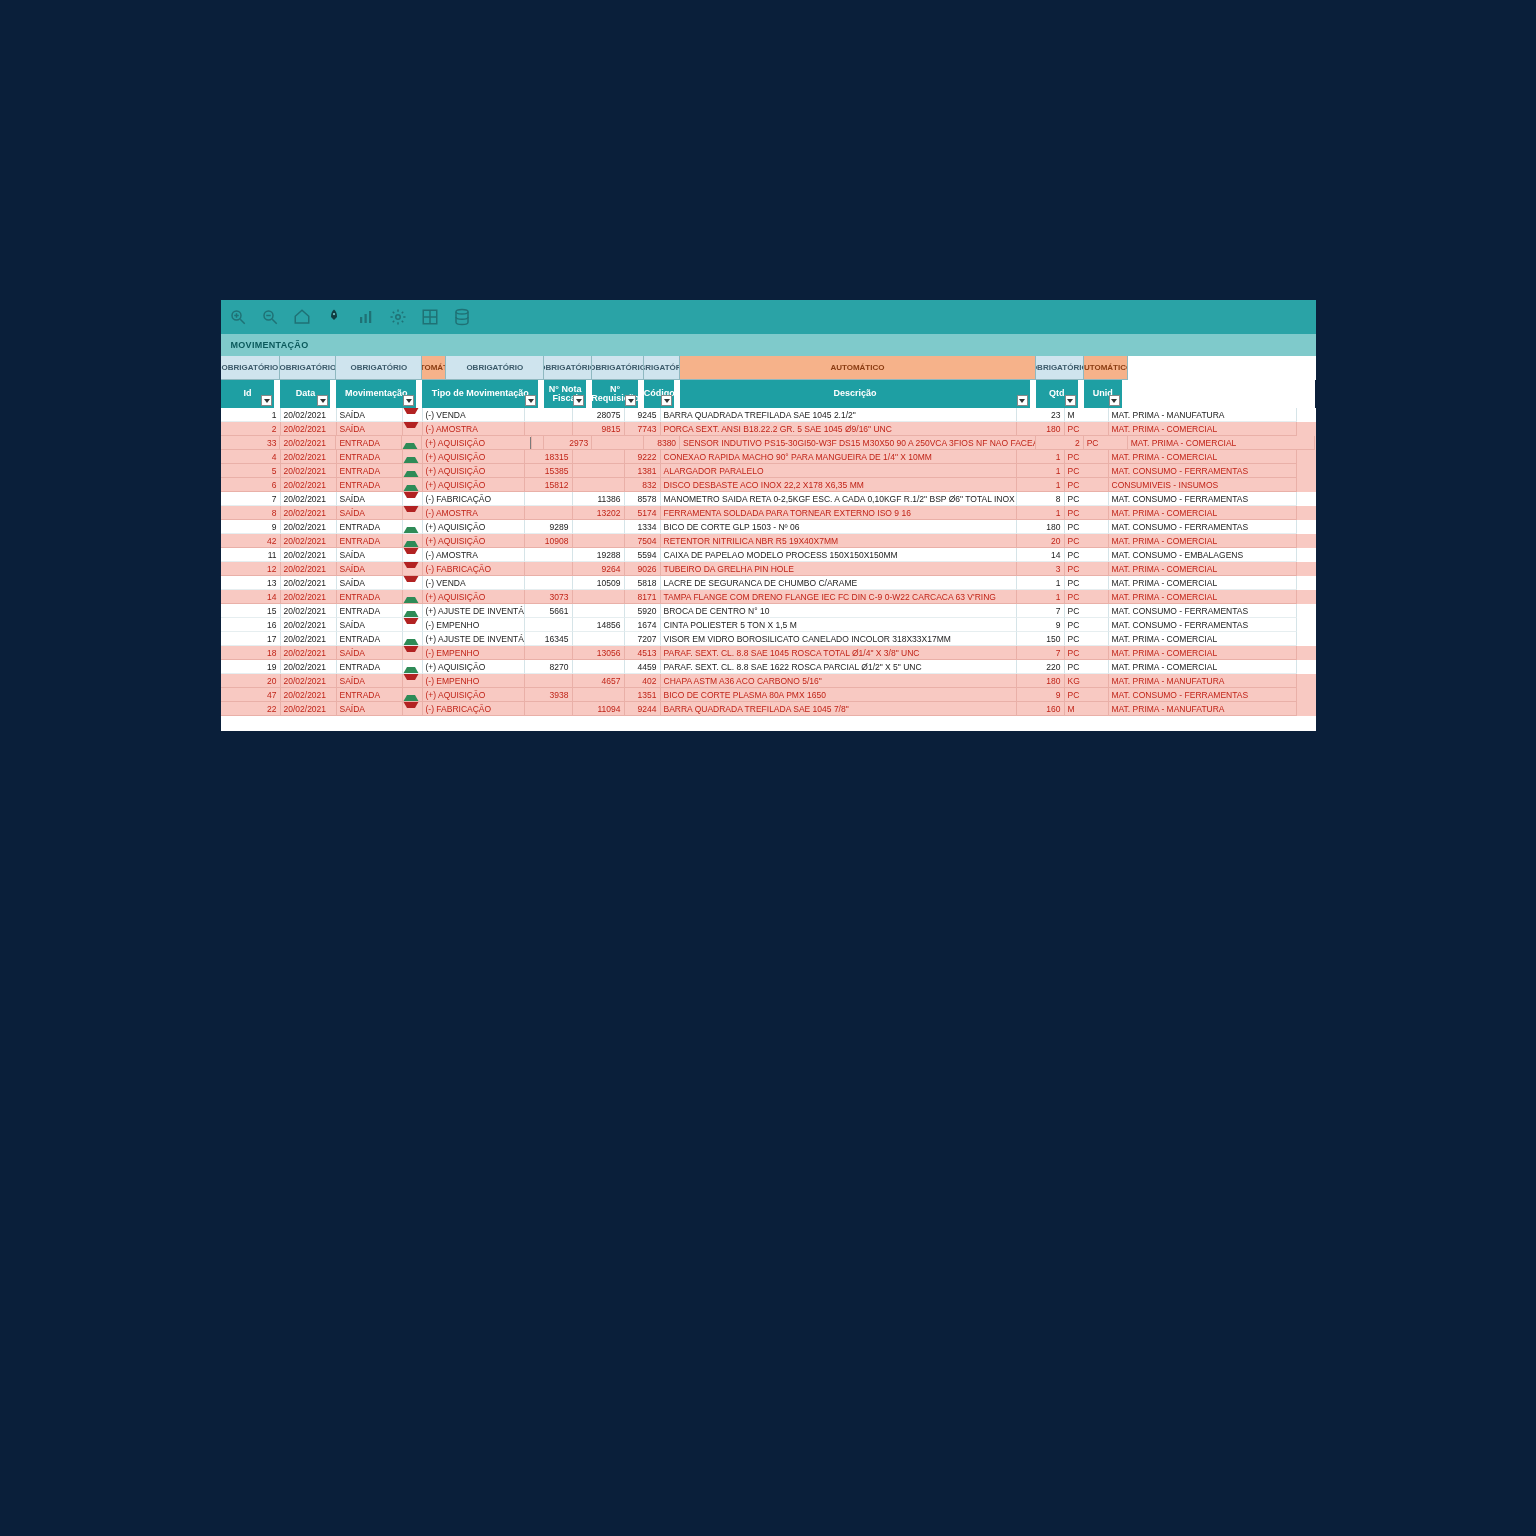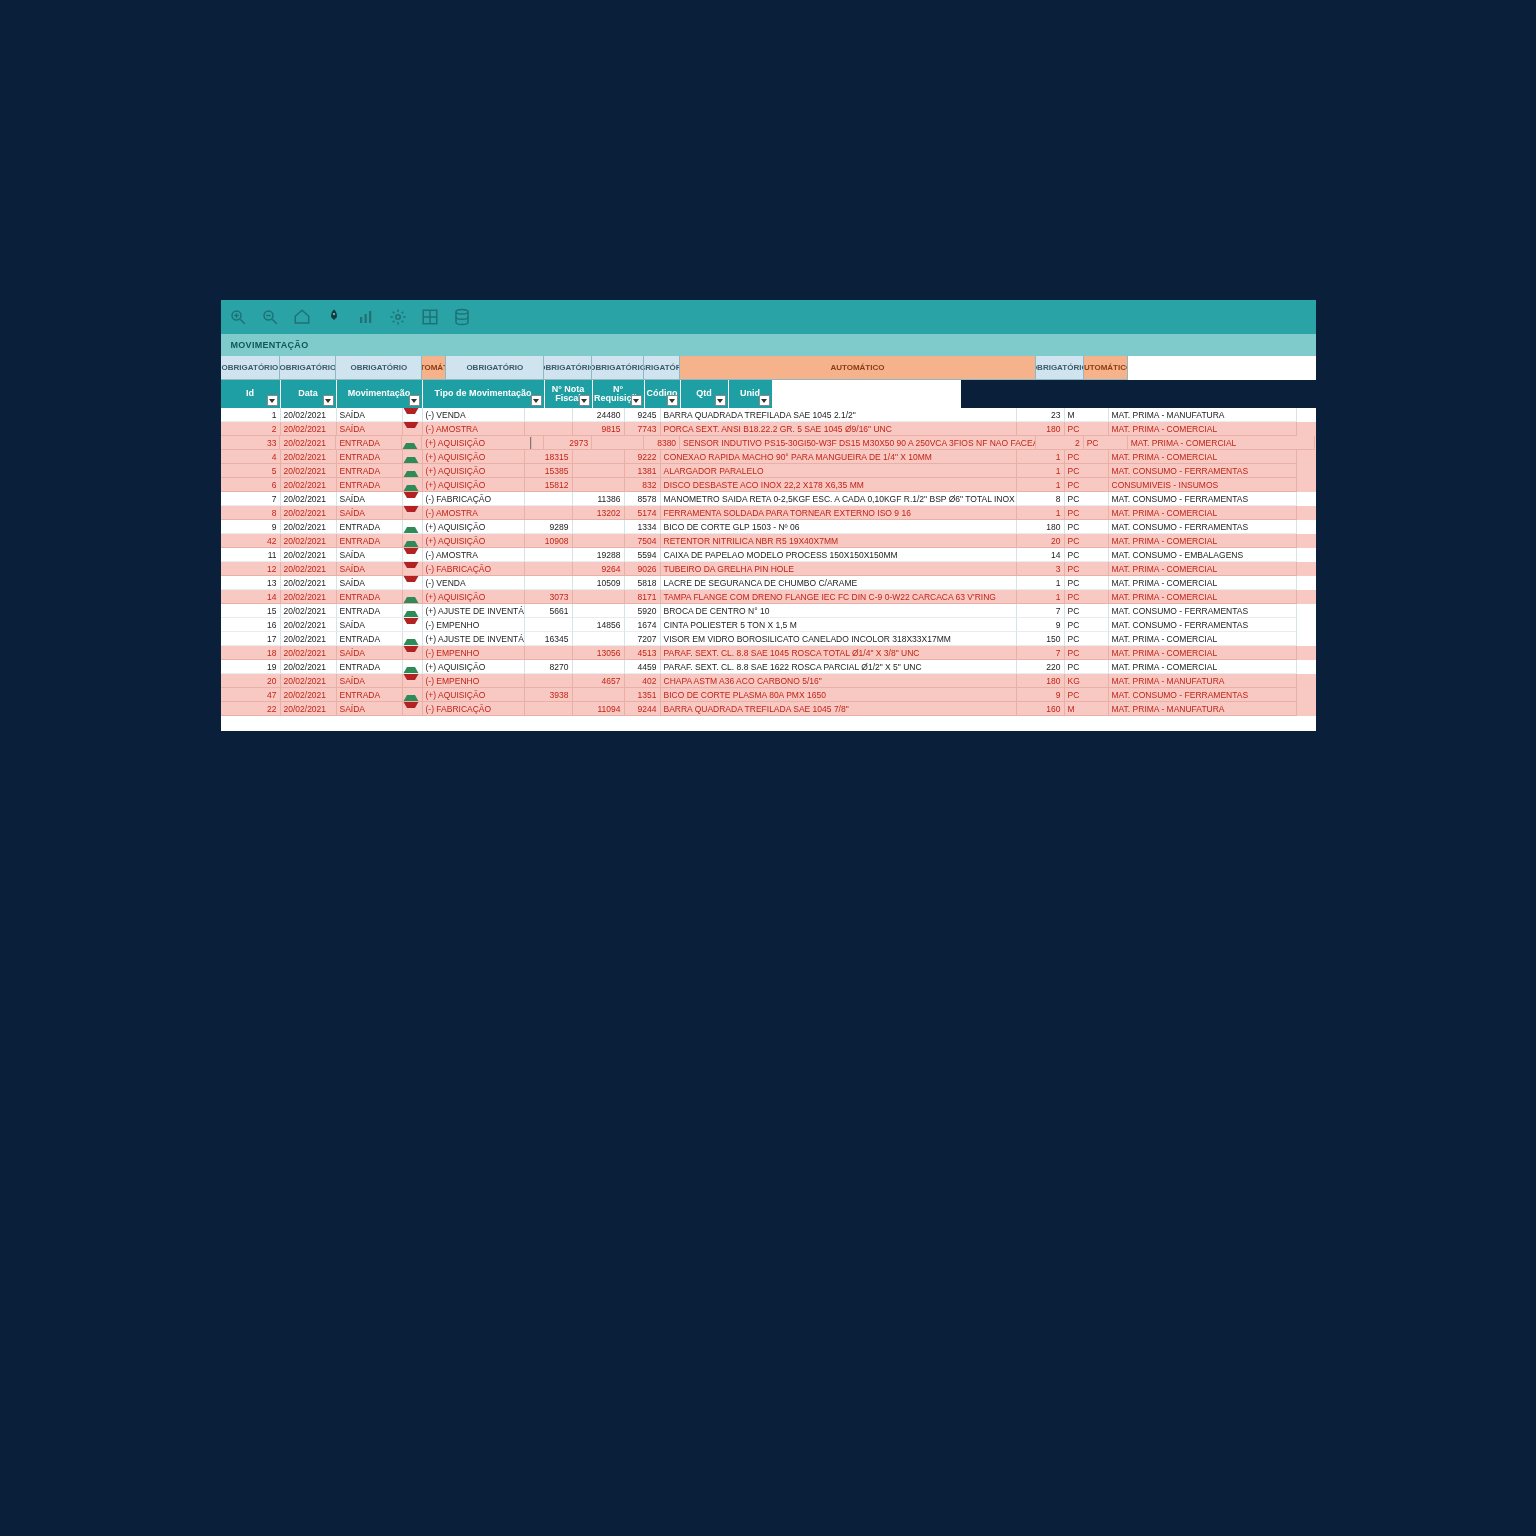--- a/index.html
+++ b/index.html
@@ -10,21 +10,21 @@
   .toolbar .ico.dark{opacity:.85;}
   .toolbar svg{width:18px;height:18px;fill:#12363a;}
   .title-bar{height:22px;background:#7fcacb;display:flex;align-items:center;padding:0 10px;font-weight:700;color:#0b5a5c;letter-spacing:.3px;}
   
   .band{display:flex;font-size:8px;font-weight:700;}
   .band .cell{height:24px;display:flex;align-items:center;justify-content:center;border-right:1px solid #8fb8c0;border-bottom:1px solid #8fb8c0;box-sizing:border-box;overflow:hidden;white-space:nowrap;}
   .obr{background:#cfe4ee;color:#3c5a6a;}
   .aut{background:#f6b28a;color:#8a3c12;}
   
   .hdr{display:flex;}
-  .hdr .hc{height:28px;background:#1e9fa3;color:#fff;font-weight:700;display:flex;align-items:center;justify-content:center;position:relative;border-right:1px solid #ffffff;box-sizing:border-box;font-size:9px;text-align:center;line-height:1.05;}
+  .hdr .hc{height:28px;background:#1e9fa3;color:#fff;font-weight:700;display:flex;align-items:center;justify-content:center;position:relative;border-right:6px solid #ffffff;box-sizing:border-box;font-size:9px;text-align:center;line-height:1.05;}
   .hdr .hc .drop{position:absolute;right:2px;bottom:2px;width:9px;height:9px;background:#fff;border:1px solid #888;display:flex;align-items:center;justify-content:center;}
   .hdr .hc .drop::after{content:"";border-left:3px solid transparent;border-right:3px solid transparent;border-top:4px solid #333;}
   
   .body{height:323px;overflow:hidden;background:#fff;}
   .row{display:flex;height:14px;align-items:stretch;font-size:8.5px;}
   .row .c{border-right:1px solid #d6e4e8;border-bottom:1px solid #e6eef0;box-sizing:border-box;display:flex;align-items:center;padding:0 3px;overflow:hidden;white-space:nowrap;}
   .row.red{background:#f8c9c2;color:#c02418;}
   .row.red .c{border-right-color:#e9b0a8;border-bottom-color:#e9b0a8;}
   .tri{width:8px;height:8px;margin-right:3px;flex:0 0 8px;}
   .tri.up{border-left:4px solid transparent;border-right:4px solid transparent;border-bottom:7px solid #2e8b57;}
@@ -137,20 +137,24 @@
         <span class="drop"></span>
       </div>
     <div class="hc w-nr">
         <span>N° Requisição</span>
         <span class="drop"></span>
       </div>
     <div class="hc w-cod">
         <span>Código</span>
         <span class="drop"></span>
       </div>
+    <div class="hc w-desc">
+        <span>Descrição</span>
+        <span class="drop"></span>
+      </div>
     <div class="hc w-qtd">
         <span>Qtd</span>
         <span class="drop"></span>
       </div>
     <div class="hc w-unid">
         <span>Unid</span>
         <span class="drop"></span>
       </div>
     <div class="hc w-cat" style="background:#fff;color:#fff;border:none"></div>
   </div>
@@ -158,21 +162,21 @@
   <div class="body" id="tbody">
       <div class="row">
         <div class="c w-id num">1</div>
         <div class="c w-data">20/02/2021</div>
         <div class="c " style="width:66px">SAÍDA</div>
         <div class="c " style="width:20px;justify-content:center">
           <span class="tri dn"></span>
         </div>
         <div class="c " style="width:102px">(-) VENDA</div>
         <div class="c w-nf num"></div>
-        <div class="c w-nr num">24480</div>
+        <div class="c w-nr num">28075</div>
         <div class="c w-cod num">9245</div>
         <div class="c w-desc">BARRA QUADRADA TREFILADA SAE 1045 2.1/2"</div>
         <div class="c w-qtd num">23</div>
         <div class="c w-unid">M</div>
         <div class="c w-cat">MAT. PRIMA - MANUFATURA</div>
       </div>
       <div class="row red">
         <div class="c w-id num">2</div>
         <div class="c w-data">20/02/2021</div>
         <div class="c " style="width:66px">SAÍDA</div>

